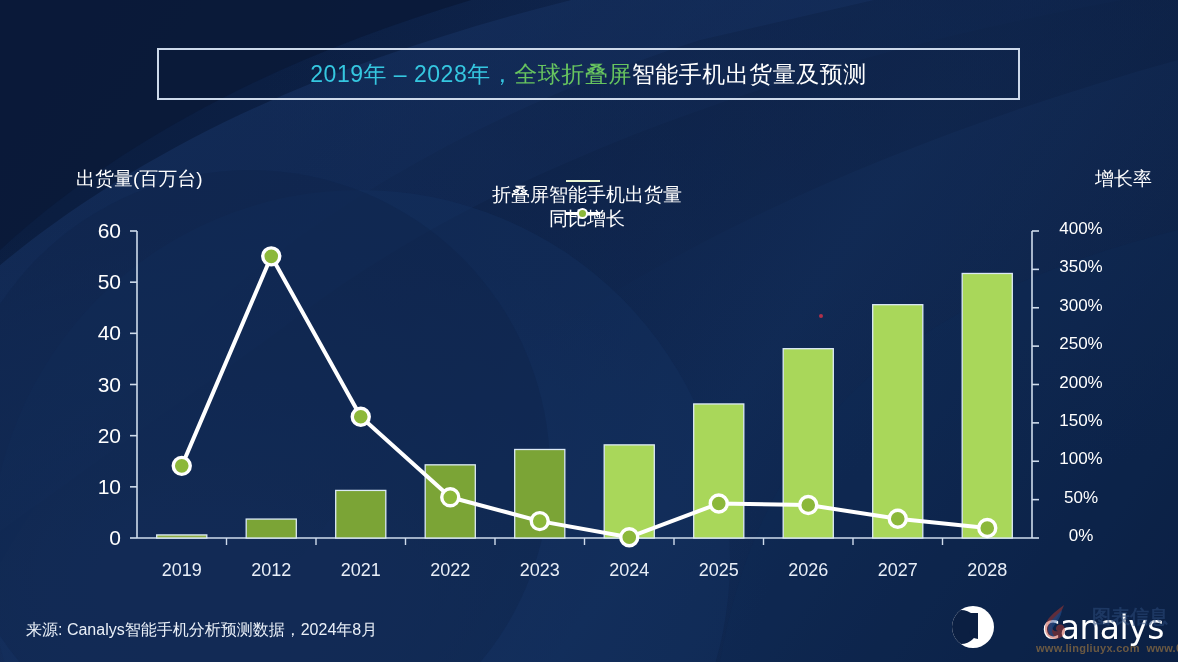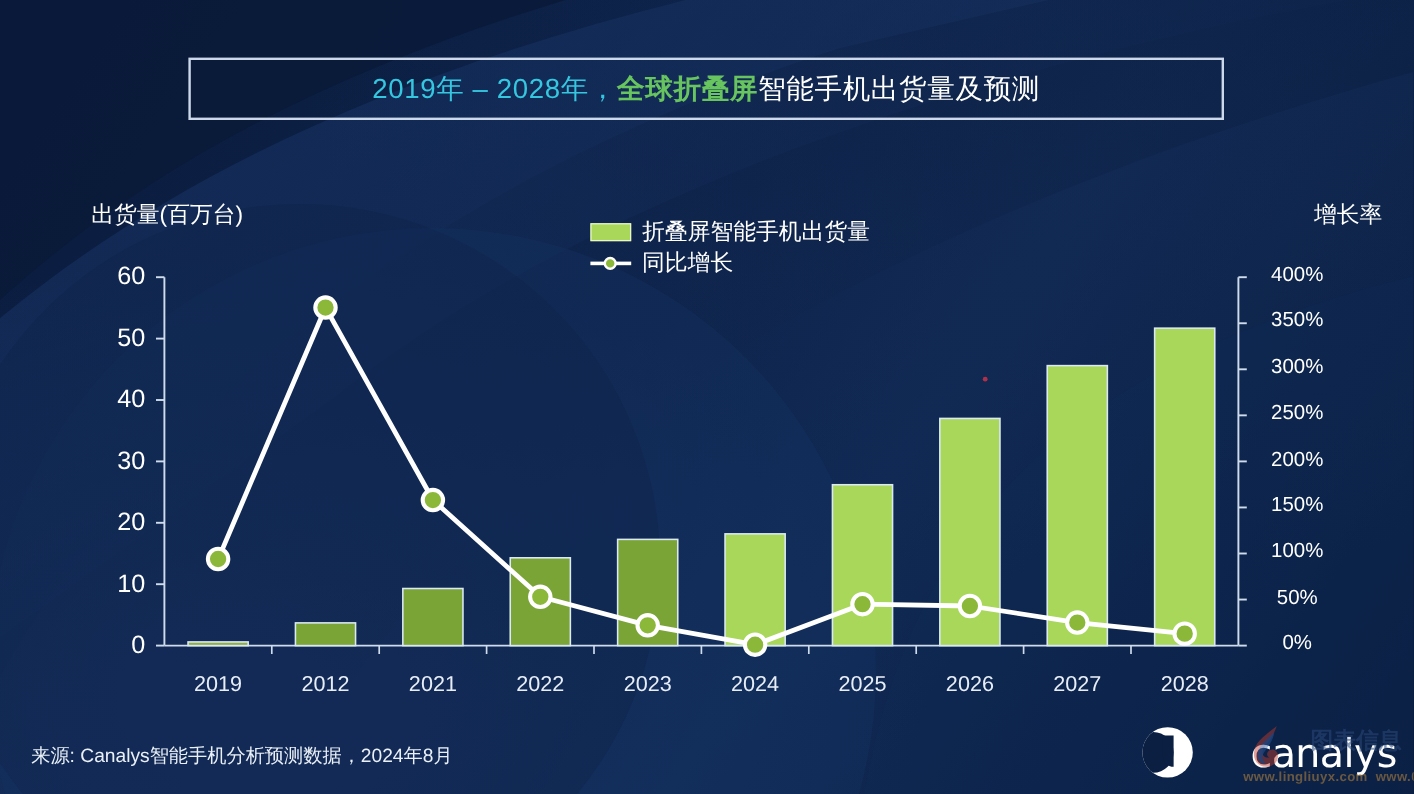--- a/index.html
+++ b/index.html
@@ -17,30 +17,30 @@
         radial-gradient(ellipse 1100px 700px at 78% 10%, #13295180 0%, rgba(19,41,81,0) 60%),
         linear-gradient(125deg,#0a1c3d 0%,#0d2249 38%,#102a55 62%,#0a1b3b 100%);}
   #bg svg{position:absolute;inset:0;width:1178px;height:662px;}
 
   
   #title-box{position:absolute;left:157px;top:48px;width:863px;height:52px;
     border:2px solid #cdd9ea;box-sizing:border-box;z-index:5;
     display:flex;align-items:center;justify-content:center;}
   #title-text{font-size:23px;letter-spacing:.5px;white-space:nowrap;font-weight:400;}
   .t-cyan{color:#35c7e0;}
-  .t-green{color:#67c45f;font-weight:bold;}
+  .t-green{color:#67c45f;}
   .t-white{color:#ffffff;}
 
   
   #ytitle-left{position:absolute;left:76px;top:166px;font-size:19px;z-index:5;white-space:nowrap;}
   #ytitle-right{position:absolute;right:26px;top:166px;font-size:19px;z-index:5;white-space:nowrap;}
 
   
   #legend{position:absolute;left:492px;top:180px;z-index:6;}
-  .lg-row{display:flex;align-items:center;height:26px;}
+  .lg-row{display:flex;align-items:center;height:26px;flex-direction:column;}
   .lg-swatch{width:34px;height:15px;background:#a9d75a;border:1px solid #e9f5d2;margin-right:9px;
              box-sizing:border-box;}
   .lg-line{width:34px;height:15px;margin-right:9px;position:relative;}
   .lg-line:before{content:"";position:absolute;left:0;top:6px;width:34px;height:3px;background:#ffffff;}
   .lg-line:after{content:"";position:absolute;left:11px;top:2px;width:11px;height:11px;border-radius:50%;
                  background:#8cb83a;border:2.5px solid #ffffff;box-sizing:border-box;}
   .lg-label{font-size:19px;color:#ffffff;white-space:nowrap;}
 
   
   #plot{position:absolute;left:0;top:0;width:1178px;height:662px;z-index:4;}

